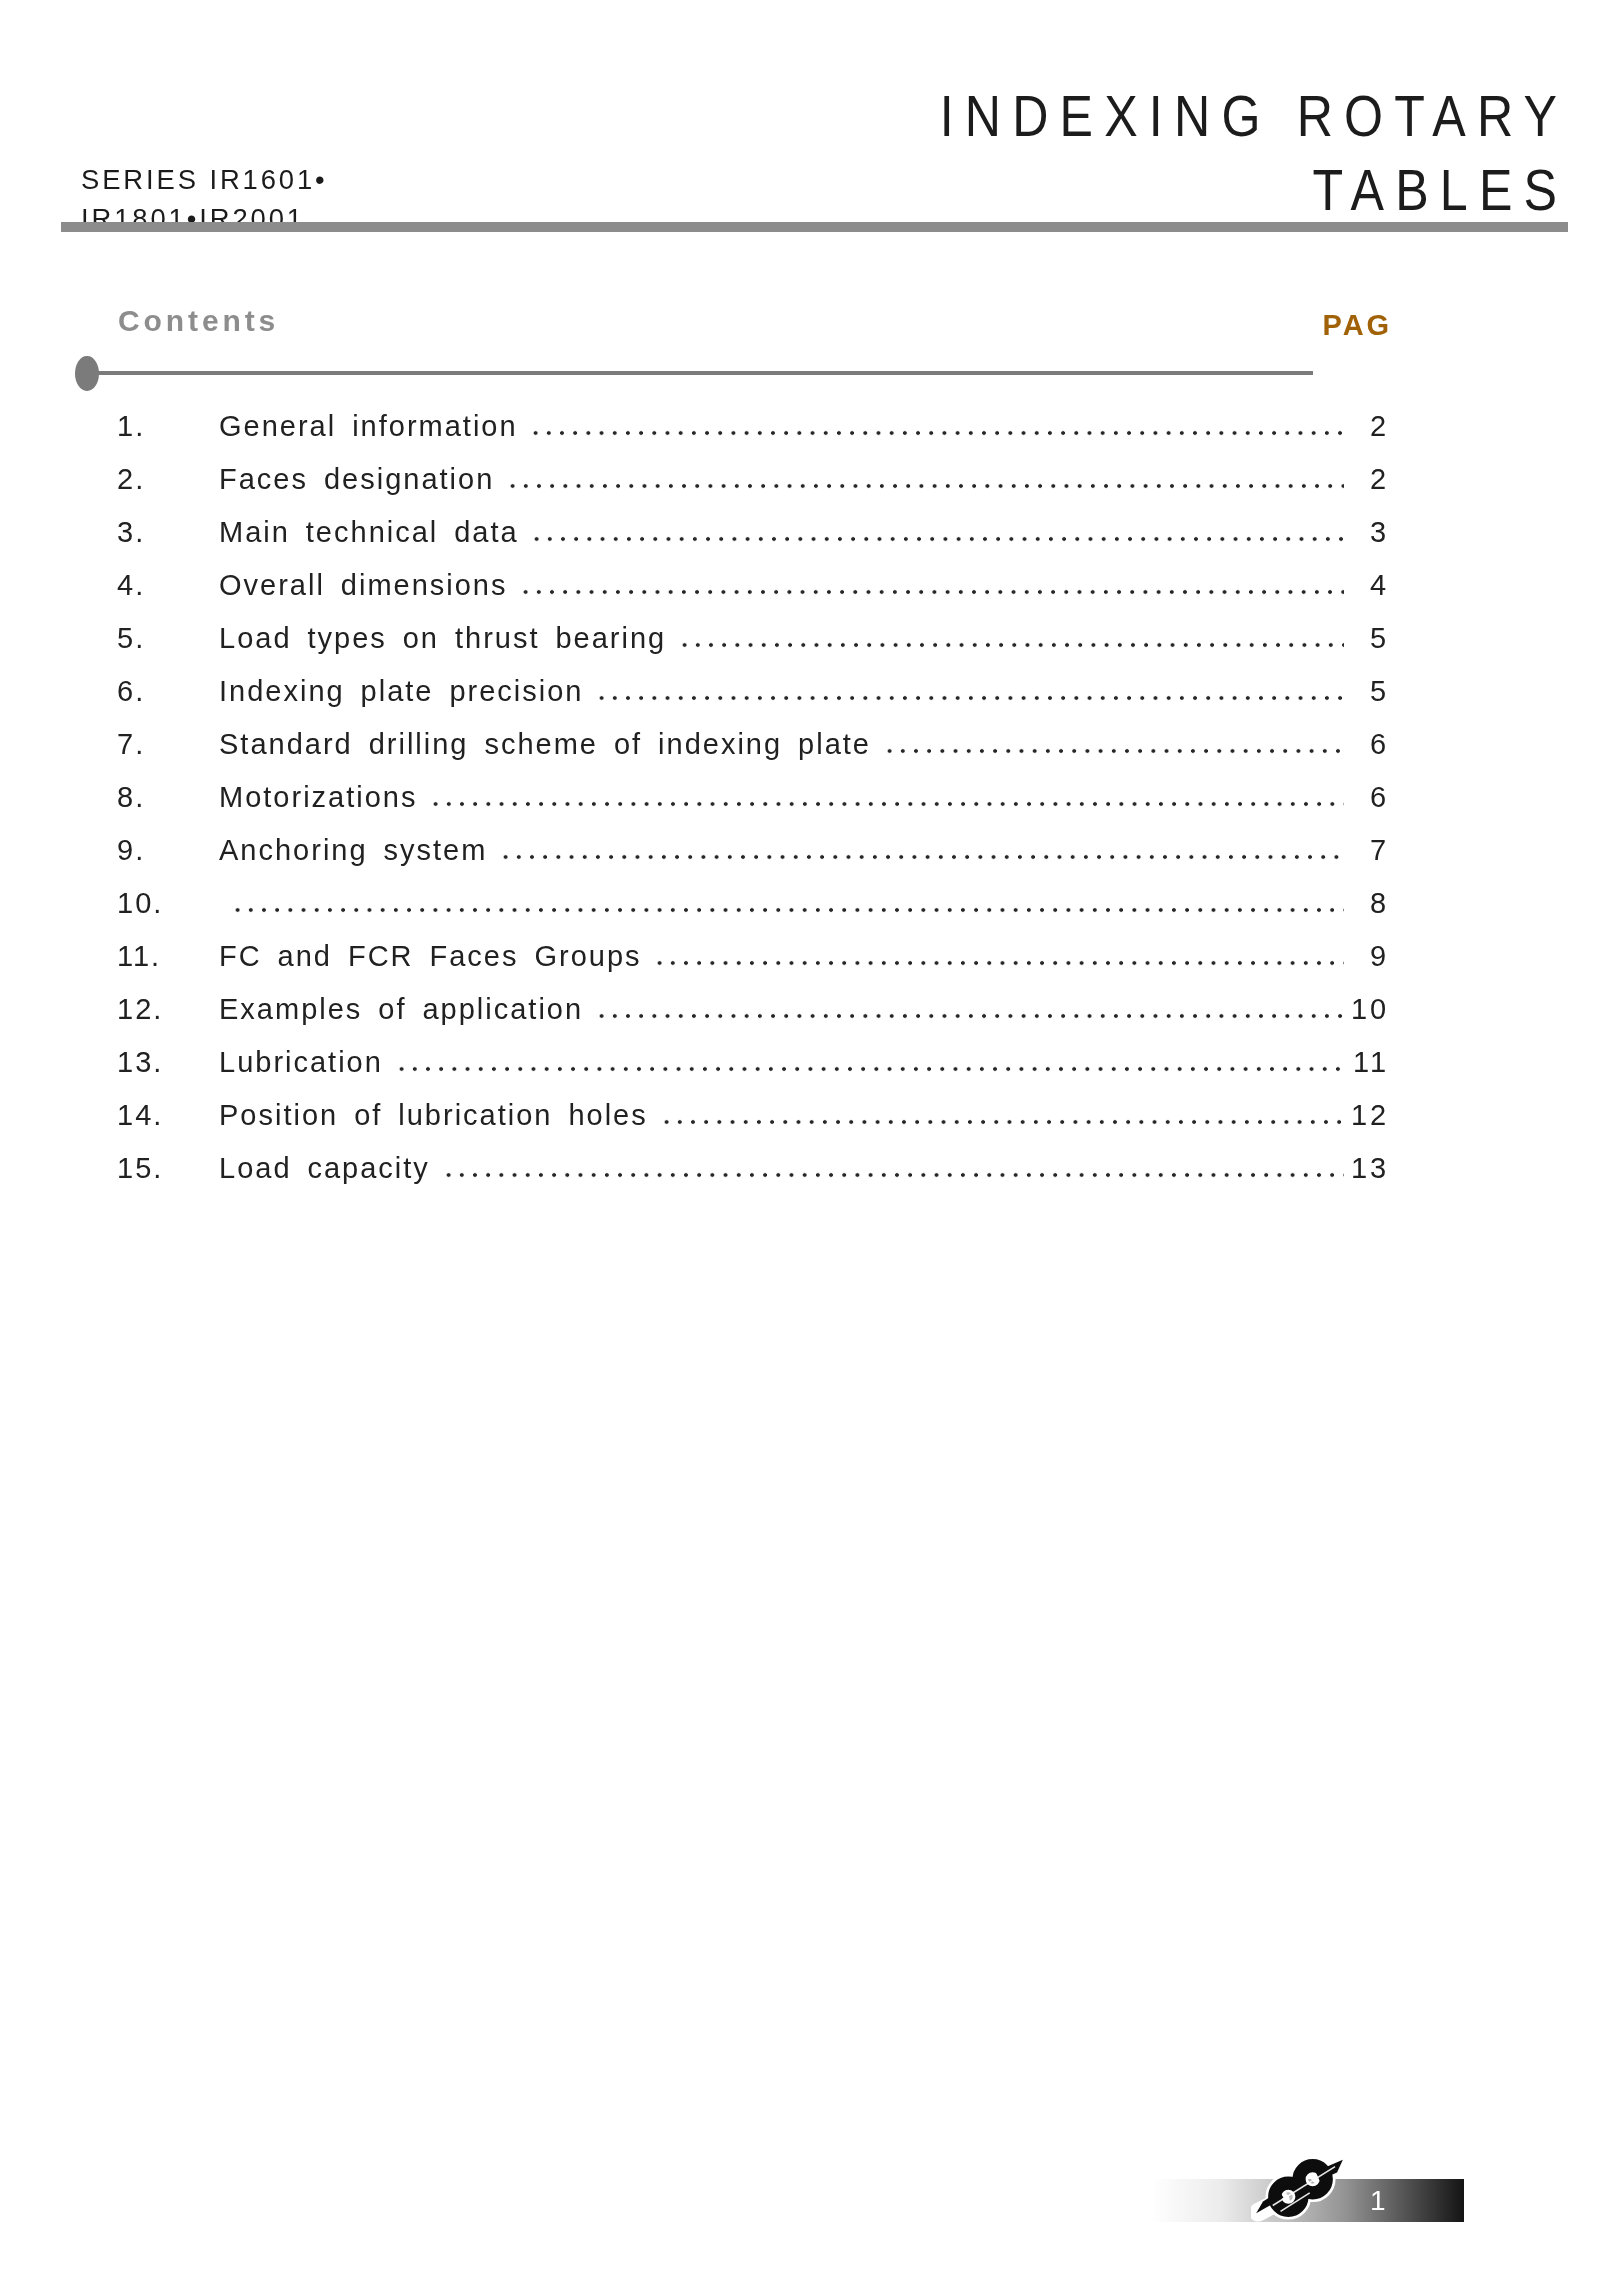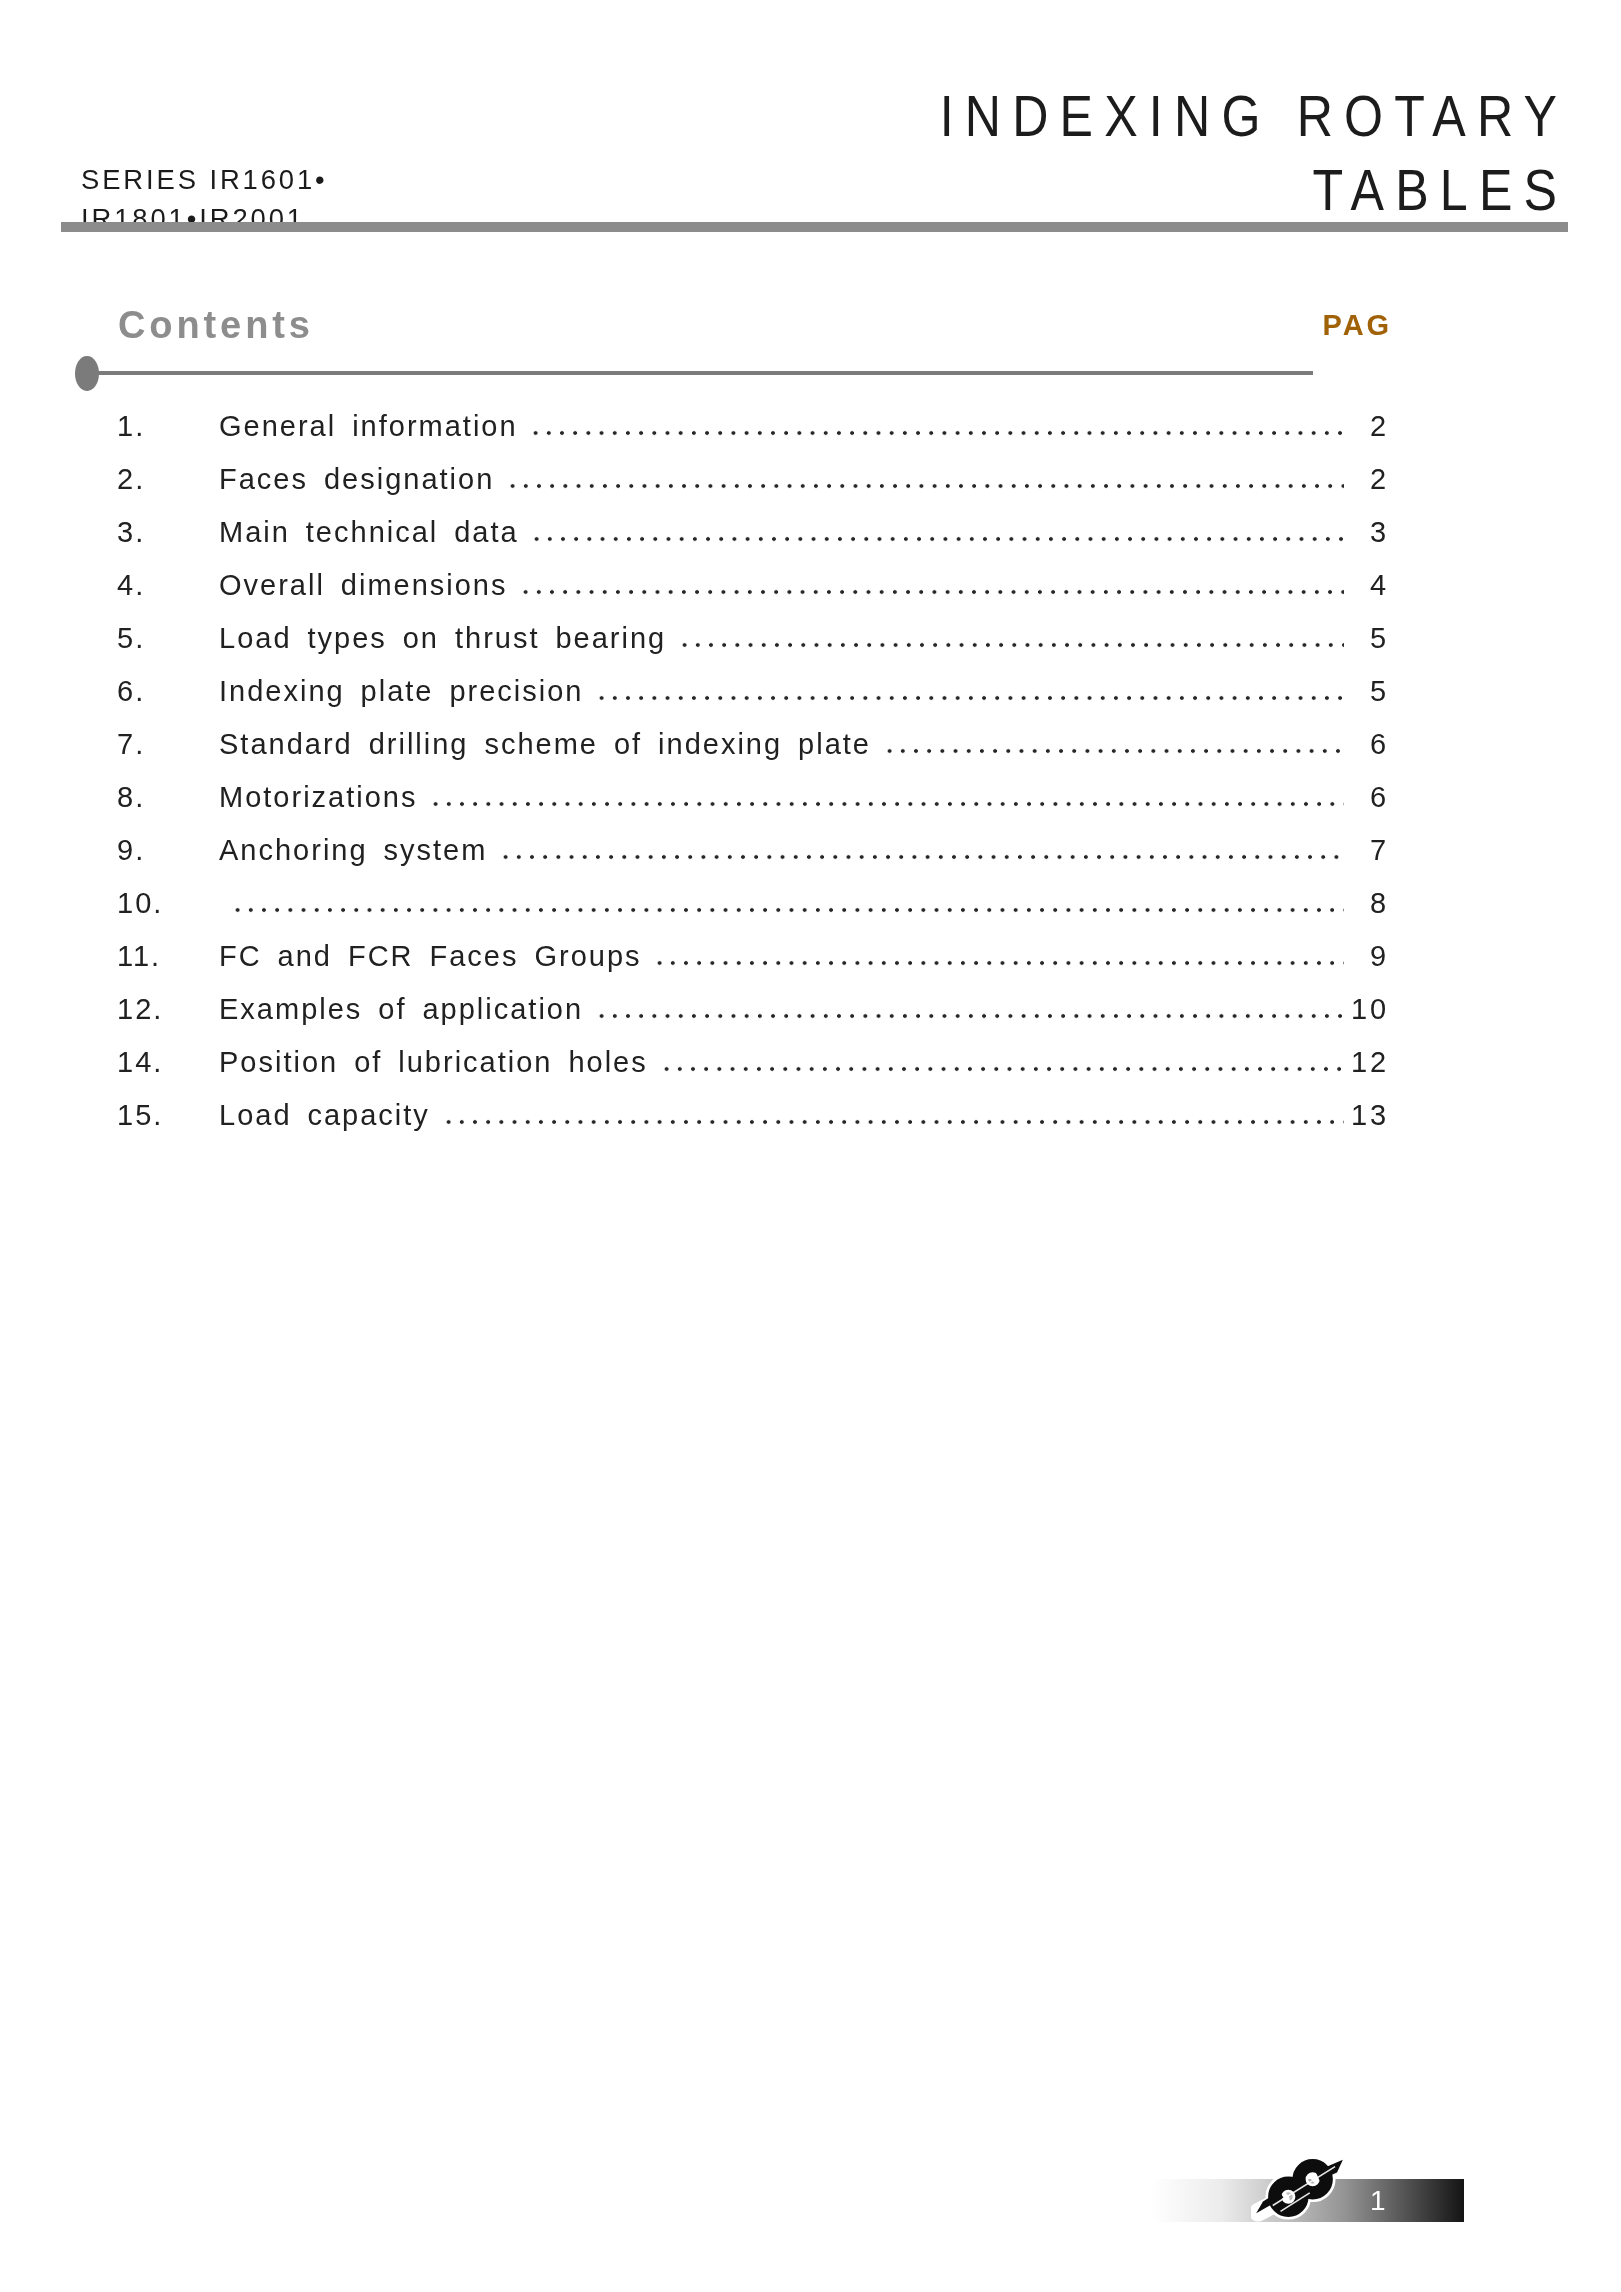--- a/index.html
+++ b/index.html
@@ -18,21 +18,21 @@
     font-size:57px;line-height:74px;letter-spacing:12.7px;color:#1c1c1c;
     transform:scaleX(0.88);transform-origin:100% 0;white-space:nowrap;
   }
   .header-bar{
     position:absolute;left:61px;top:222px;width:1507px;height:9.8px;
     background:#8c8c8c;
   }
   
   .contents-heading{
     position:absolute;left:118px;top:306px;
-    font-size:38px;font-weight:bold;letter-spacing:3.9px;color:#8d8d8d;line-height:1;
+    font-size:30px;font-weight:bold;letter-spacing:3.9px;color:#8d8d8d;line-height:1;
   }
   .pag-heading{
     position:absolute;right:229px;top:311px;
     font-size:29px;font-weight:bold;letter-spacing:2.9px;color:#a16207;line-height:1;
   }
   .rule-dot{
     position:absolute;left:75px;top:356px;width:23.5px;height:35px;
     border-radius:50%;background:#7b7b7b;
   }
   .rule-line{
@@ -150,20 +150,26 @@
     <span class="toc-leader"></span>
     <span class="toc-page">9</span>
   </div>
   <div class="toc-row">
     <span class="toc-num">12.</span>
     <span class="toc-title">Examples of application</span>
     <span class="toc-leader"></span>
     <span class="toc-page">10</span>
   </div>
   <div class="toc-row">
+    <span class="toc-num">13.</span>
+    <span class="toc-title">Lubrication</span>
+    <span class="toc-leader"></span>
+    <span class="toc-page">11</span>
+  </div>
+  <div class="toc-row">
     <span class="toc-num">14.</span>
     <span class="toc-title">Position of lubrication holes</span>
     <span class="toc-leader"></span>
     <span class="toc-page">12</span>
   </div>
   <div class="toc-row">
     <span class="toc-num">15.</span>
     <span class="toc-title">Load capacity</span>
     <span class="toc-leader"></span>
     <span class="toc-page">13</span>

